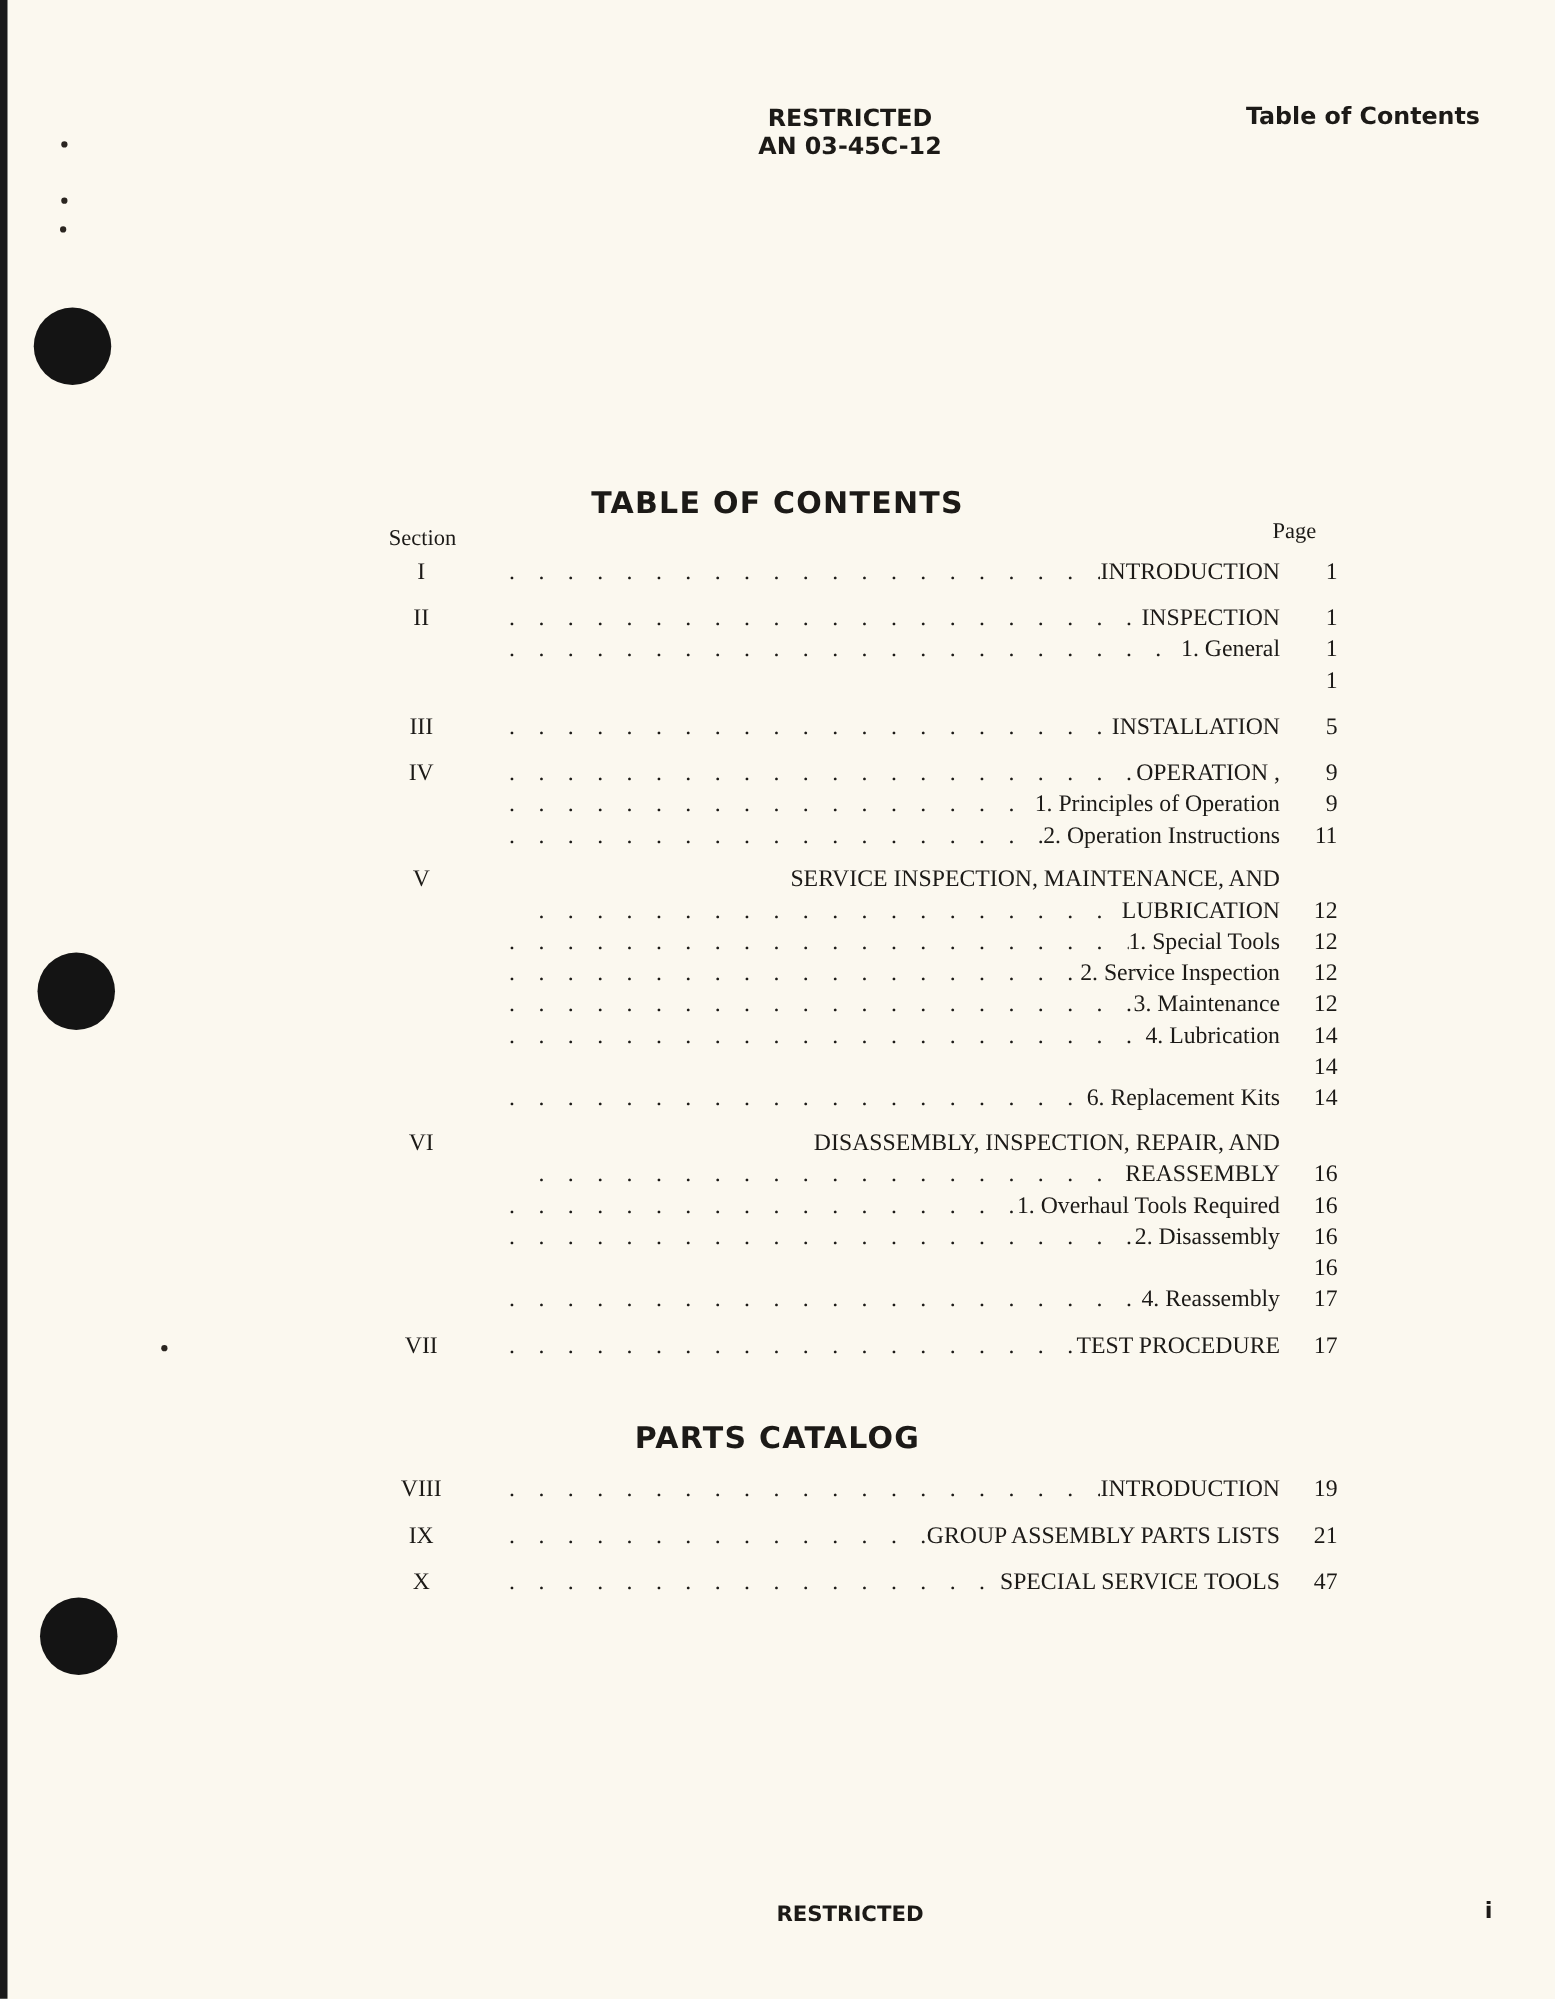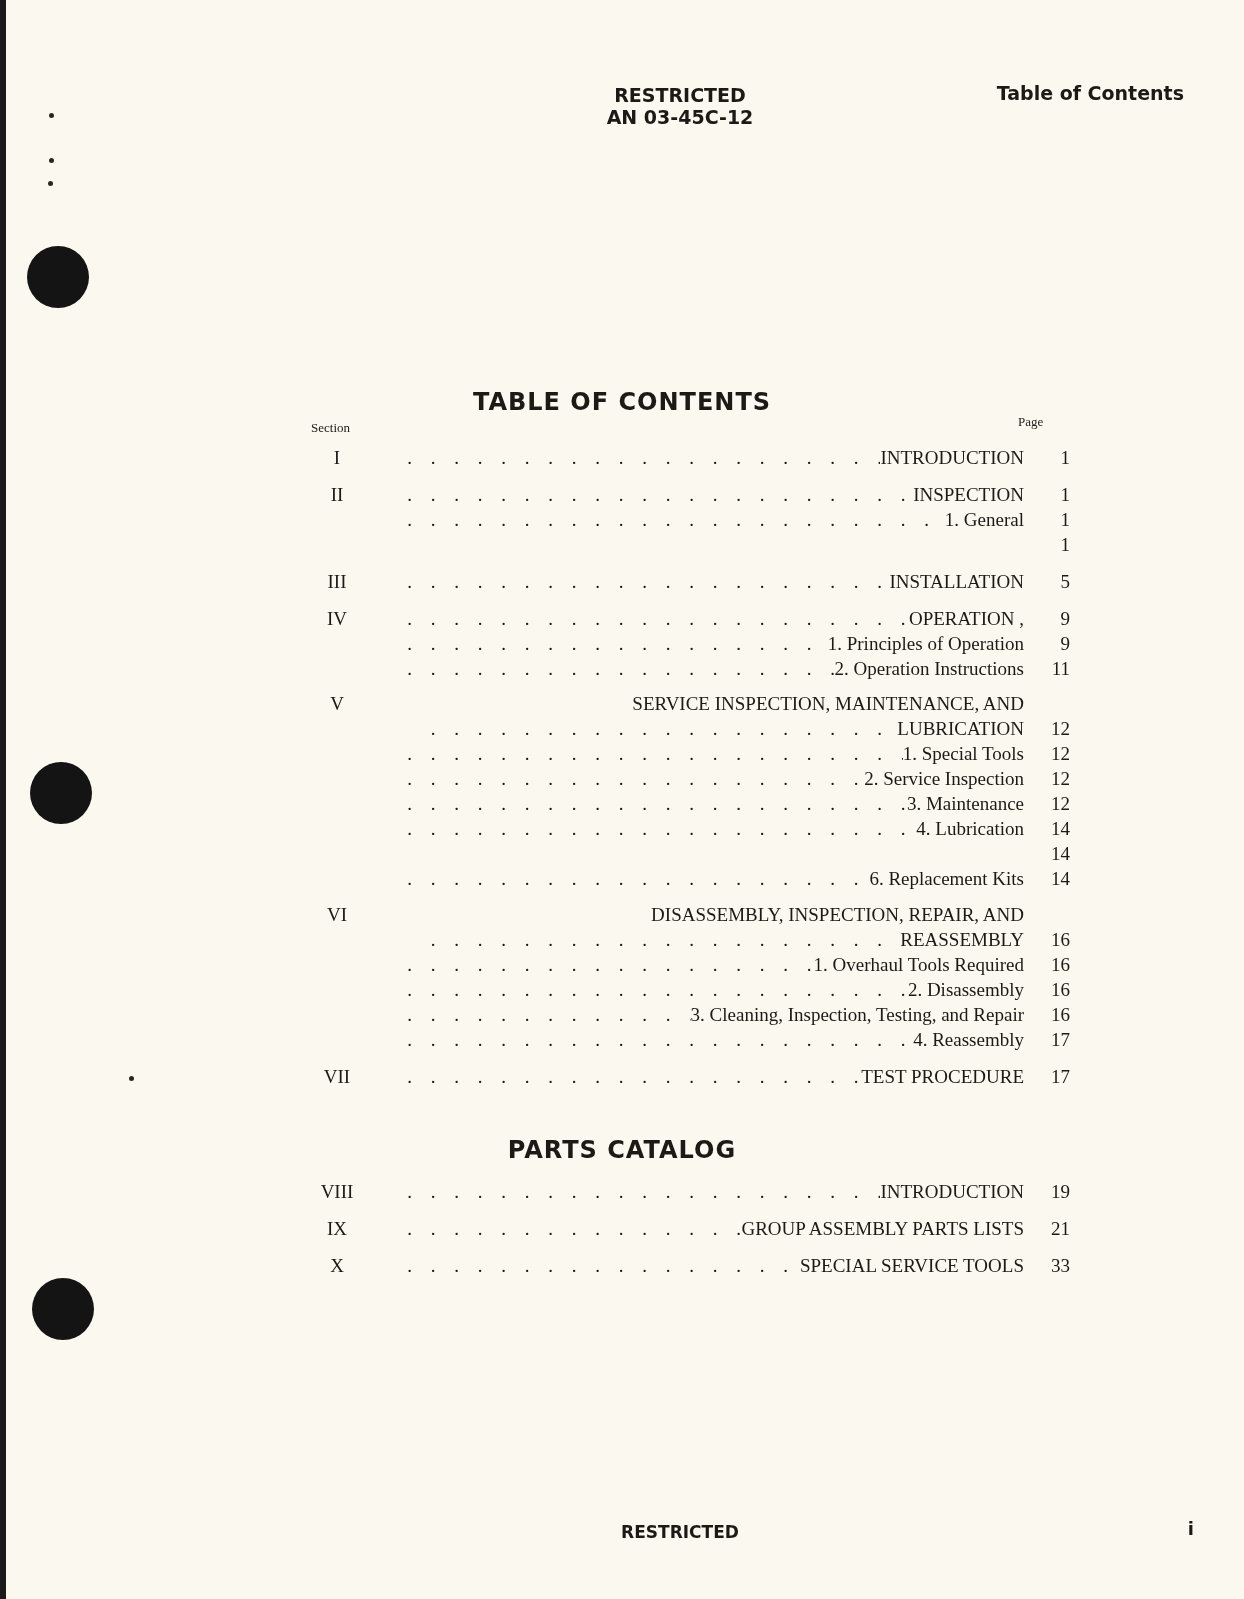--- a/index.html
+++ b/index.html
@@ -9,21 +9,21 @@
     font-family: "Liberation Serif", "DejaVu Serif", serif;
     color: #1c1a17;
   }
   .left-edge { position: absolute; left: 0; top: 0; width: 6px; height: 1599px; background: #1a1a1a; }
   .hole { position: absolute; width: 62px; height: 62px; border-radius: 50%; background: #141414; }
   .speck { position: absolute; width: 5px; height: 5px; border-radius: 50%; background: #2a2520; }
   .hdr { position: absolute; font-family: "DejaVu Sans", sans-serif; font-weight: bold; font-size: 19px; line-height: 22px; }
   .hdr-center { left: 560px; width: 240px; top: 84px; text-align: center; }
   .hdr-right { right: 60px; top: 82px; text-align: right; }
   .big-title { position: absolute; left: 0; width: 1244px; text-align: center; font-family: "DejaVu Sans", sans-serif; font-weight: bold; font-size: 24px; letter-spacing: 1px; }
-  .col-head { position: absolute; font-size: 13px; }
+  .col-head { position: absolute; font-size: 18px; }
   .toc-row { position: absolute; left: 300px; width: 770px; height: 24px; font-size: 19px; line-height: 24px; }
   .sec { position: absolute; width: 70px; text-align: center; left: 2px; }
   .entry { position: absolute; left: 108px; right: 40px; overflow: hidden; white-space: nowrap; text-align: right; }
   .entry .txt { background: #fbf8ef; padding-right: 6px; position: relative; z-index: 1; }
   .entry::after {
     content: ". . . . . . . . . . . . . . . . . . . . . . . . . . . . . . . . . . . . . . . . . . . . . . . . . . . . .";
     position: absolute; right: 0; top: 0; letter-spacing: 7px; white-space: nowrap; z-index: 0;
   }
   .entry.nodots::after { content: ""; }
   .indent .entry { left: 130px; }
@@ -147,21 +147,20 @@
       <span class="entry"><span class="txt">1. Overhaul Tools Required</span></span>
       <span class="pg">16</span>
     </div>
     <div class="toc-row" style="top: 978px;">
       <span class="sec"></span>
       <span class="entry"><span class="txt">2. Disassembly</span></span>
       <span class="pg">16</span>
     </div>
     <div class="toc-row" style="top: 1003px;">
       <span class="sec"></span>
-      <span class="entry"><span class="txt">3. Cleaning, Inspection, Testing, and Repair</span></span>
       <span class="pg">16</span>
     </div>
     <div class="toc-row" style="top: 1028px;">
       <span class="sec"></span>
       <span class="entry"><span class="txt">4. Reassembly</span></span>
       <span class="pg">17</span>
     </div>
     <div class="toc-row" style="top: 1065px;">
       <span class="sec">VII</span>
       <span class="entry"><span class="txt">TEST PROCEDURE</span></span>
@@ -177,18 +176,18 @@
       <span class="pg">19</span>
     </div>
     <div class="toc-row" style="top: 1217px;">
       <span class="sec">IX</span>
       <span class="entry"><span class="txt">GROUP ASSEMBLY PARTS LISTS</span></span>
       <span class="pg">21</span>
     </div>
     <div class="toc-row" style="top: 1254px;">
       <span class="sec">X</span>
       <span class="entry"><span class="txt">SPECIAL SERVICE TOOLS</span></span>
-      <span class="pg">33</span>
+      <span class="pg">47</span>
     </div>
   </div>
 
 <div class="footer">RESTRICTED</div>
 <div class="folio">i</div>
 
 </body></html>

